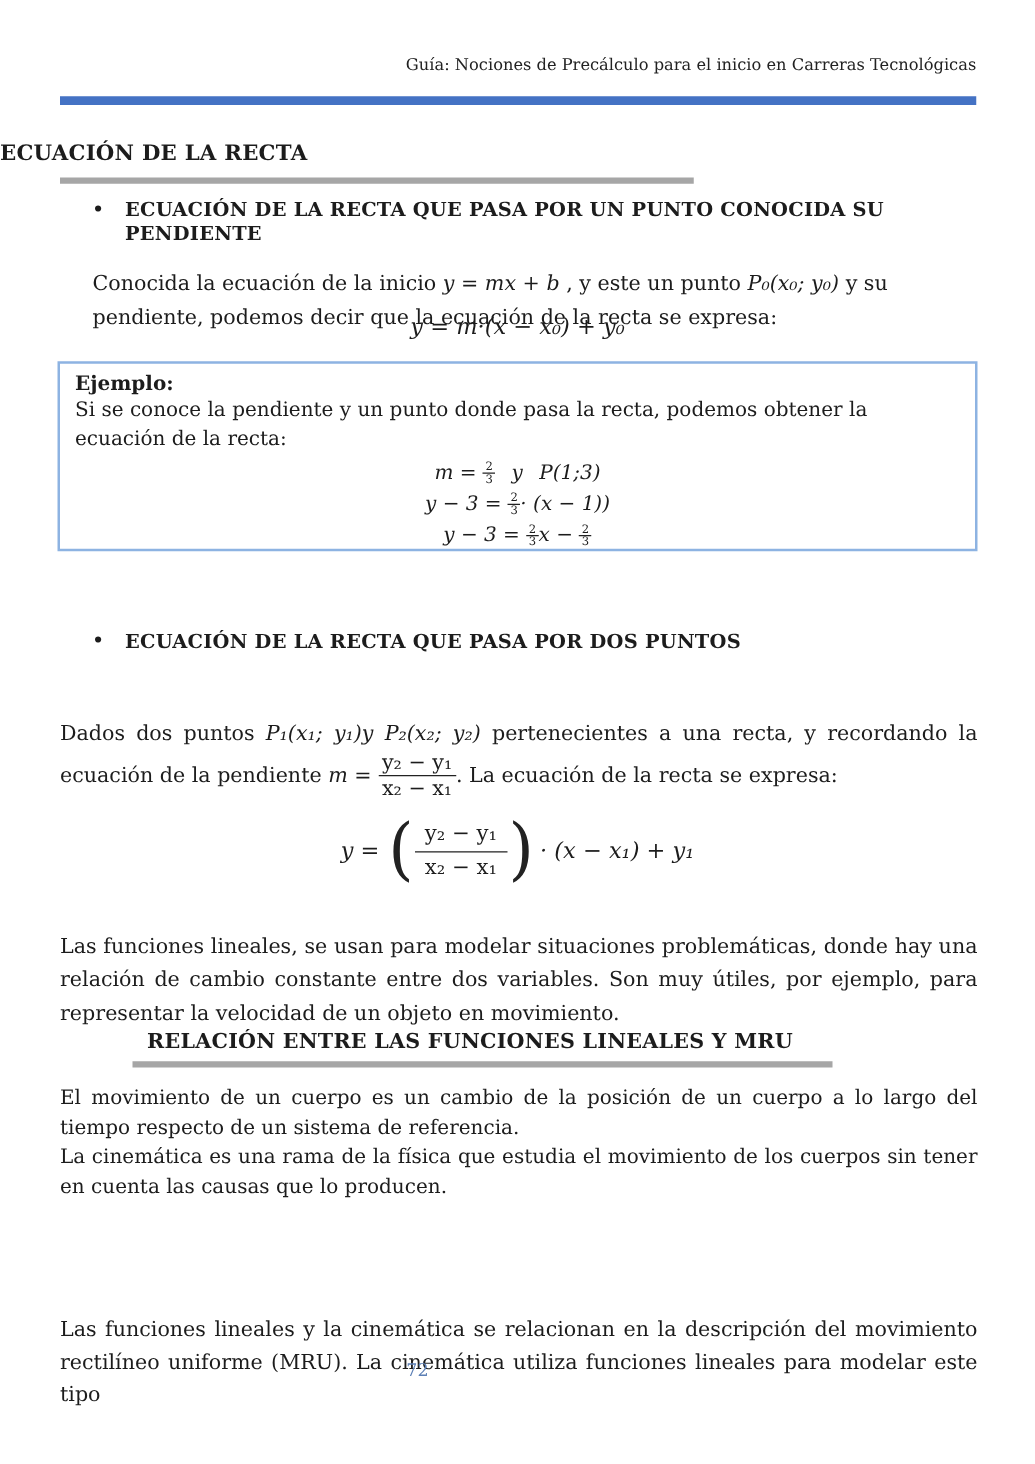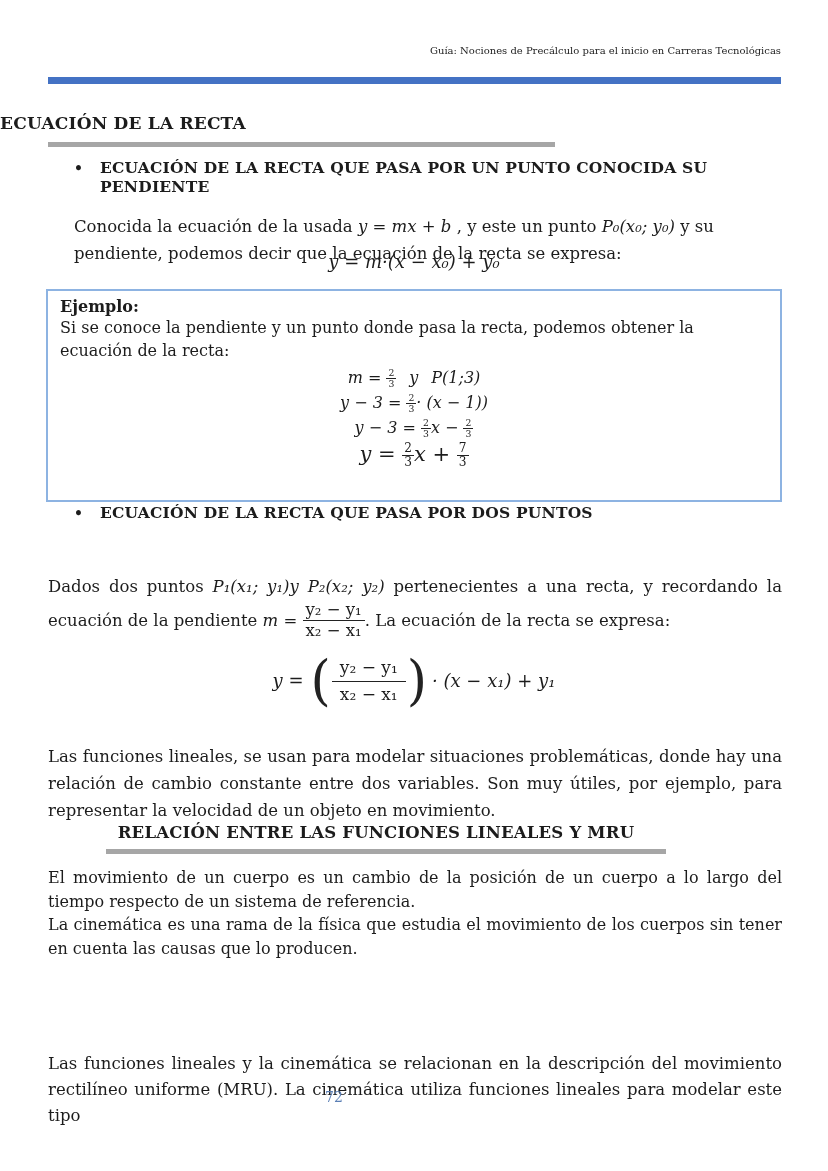--- a/index.html
+++ b/index.html
@@ -6,21 +6,21 @@
   .page{
     position:relative;
     width:828px;height:1171px;
     background:#ffffff;
     overflow:hidden;
     font-family:"DejaVu Serif","Liberation Serif",serif;
     color:#1c1c1c;
   }
   .header-title{
     position:absolute;top:45px;left:48px;width:733px;
-    text-align:right;font-size:10px;color:#222;
+    text-align:right;font-size:13px;color:#222;
   }
   .blue-rule{
     position:absolute;top:77px;left:48px;width:733px;height:7px;
     background:var(--accent-blue,#4472C4);
   }
   .doc-title{
     position:absolute;top:113px;left:0;width:828px;
     text-align:left;font-weight:bold;font-size:17px;letter-spacing:.2px;
   }
   .gray-bar{position:absolute;height:5px;background:var(--bar-gray,#A6A6A6);}
@@ -40,21 +40,21 @@
   .para3{top:726px;left:48px;width:734px;line-height:27px;text-align:justify;}
   .mru-block{top:866px;left:48px;width:734px;font-size:16px;line-height:23.5px;text-align:justify;}
   .mru-block p{margin:0;}
   .para-final{top:1034px;left:48px;width:734px;line-height:26px;text-align:justify;}
   .mi{font-style:italic;}
   .eq-display1{
     position:absolute;top:251px;left:0;width:828px;
     text-align:center;font-style:italic;font-size:18px;
   }
   .example-box{
-    position:absolute;top:289px;left:46px;width:736px;height:213px;
+    position:absolute;top:289px;left:46px;width:736px;height:152px;
     box-sizing:border-box;border:2px solid var(--box-border-blue,#8DB3E2);
     padding:5px 12px 0 12px;overflow:hidden;
   }
   .example-label{font-weight:bold;font-size:16px;line-height:21px;}
   .example-text{font-size:16px;line-height:22.5px;width:648px;}
   .ex-eqs{margin-top:3px;text-align:center;font-style:italic;}
   .ex-line{font-size:16px;line-height:25px;}
   .ex-line-big{font-size:21px;line-height:28px;}
   .gap{padding:0 13px;}
   .sfrac{
@@ -101,21 +101,21 @@
   <div class="blue-rule"></div>
 
   <div class="doc-title">ECUACIÓN DE LA RECTA</div>
   <div class="gray-bar bar-1"></div>
 
   <div class="bullet-line bullet-1">
       <span class="bullet-dot">•</span>
       <span>ECUACIÓN DE LA RECTA QUE PASA POR UN PUNTO CONOCIDA SU PENDIENTE</span>
     </div>
 
-  <p class="para para1"><span>Conocida la ecuación de la usada </span><span class="mi">y = mx + b</span><span> , y este un punto </span><span class="mi">P₀(x₀; y₀)</span><span> y su pendiente, podemos decir que la ecuación de la recta se expresa:</span></p>
+  <p class="para para1"><span>Conocida la ecuación de la inicio </span><span class="mi">y = mx + b</span><span> , y este un punto </span><span class="mi">P₀(x₀; y₀)</span><span> y su pendiente, podemos decir que la ecuación de la recta se expresa:</span></p>
 
   <div class="eq-display1">y = m·(x − x₀) + y₀</div>
 
   <div class="example-box">
     <div class="example-label">Ejemplo:</div>
     <div class="example-text">Si se conoce la pendiente y un punto donde pasa la recta, podemos obtener la ecuación de la recta:</div>
     <div class="ex-eqs">
       <div class="ex-line"><span>m = </span><span class="sfrac"><span class="fnum">2</span><span class="fden">3</span></span><span class="gap">y</span><span>P(1;3)</span></div>
       <div class="ex-line"><span>y − 3 = </span><span class="sfrac"><span class="fnum">2</span><span class="fden">3</span></span><span>· (x − 1))</span></div>
       <div class="ex-line"><span>y − 3 = </span><span class="sfrac"><span class="fnum">2</span><span class="fden">3</span></span><span>x − </span><span class="sfrac"><span class="fnum">2</span><span class="fden">3</span></span></div>

